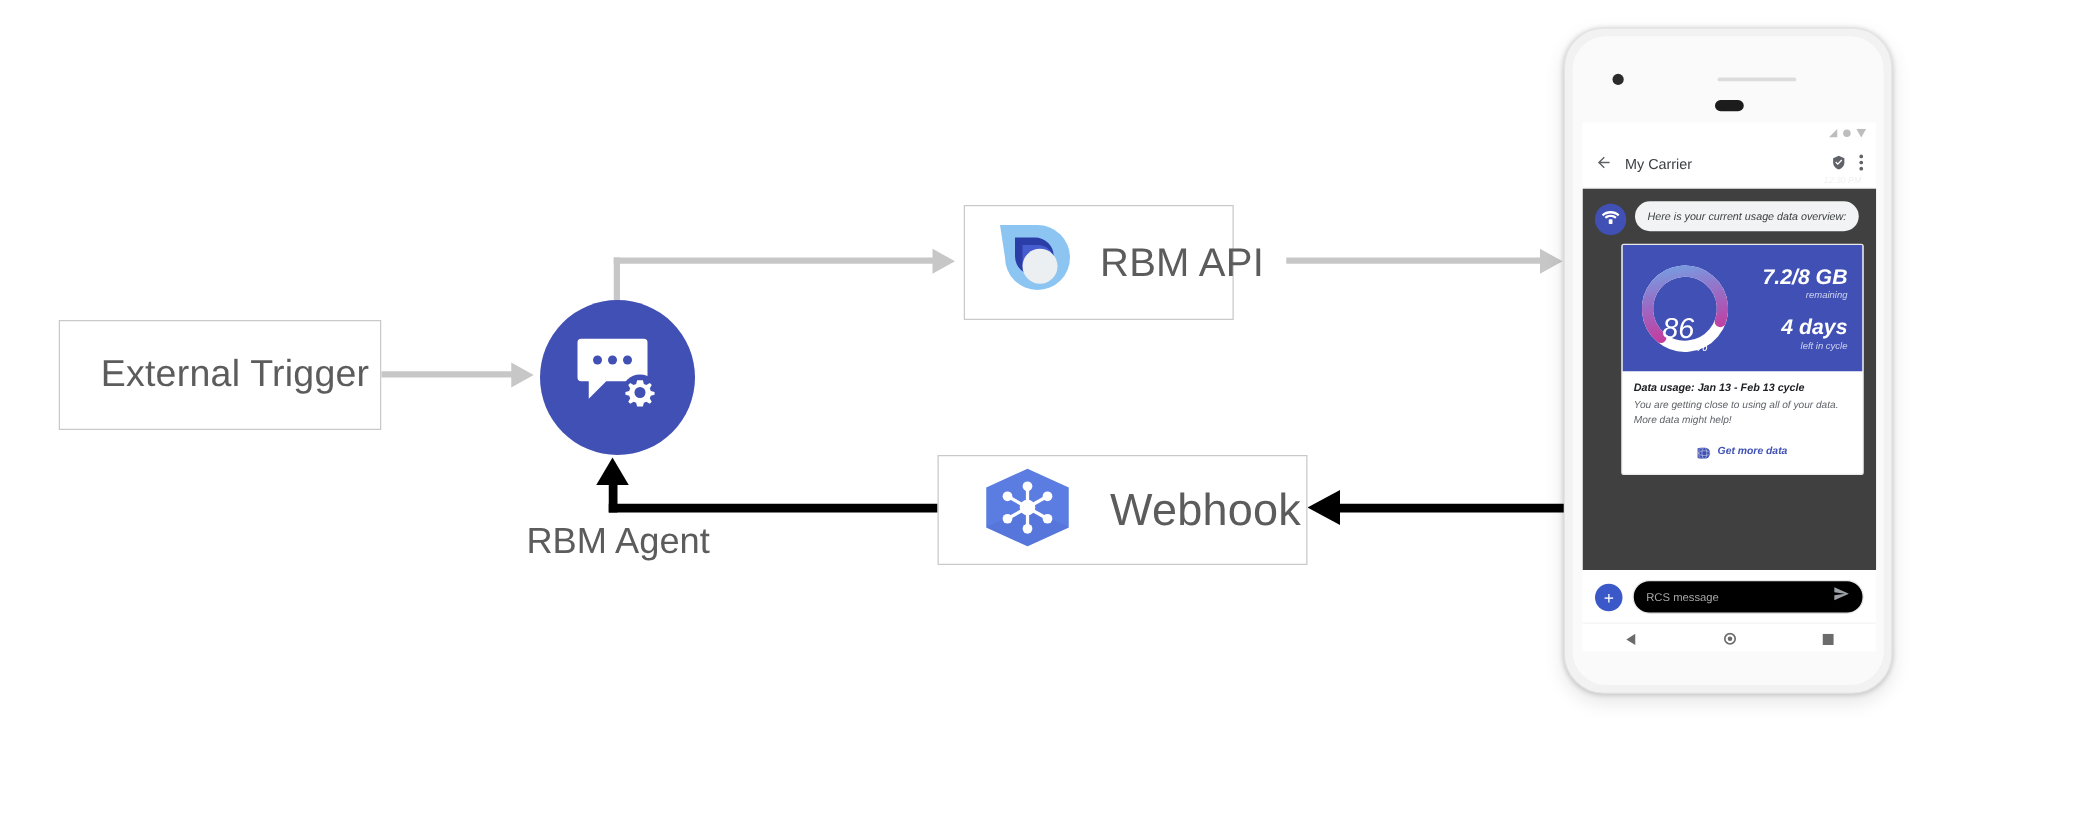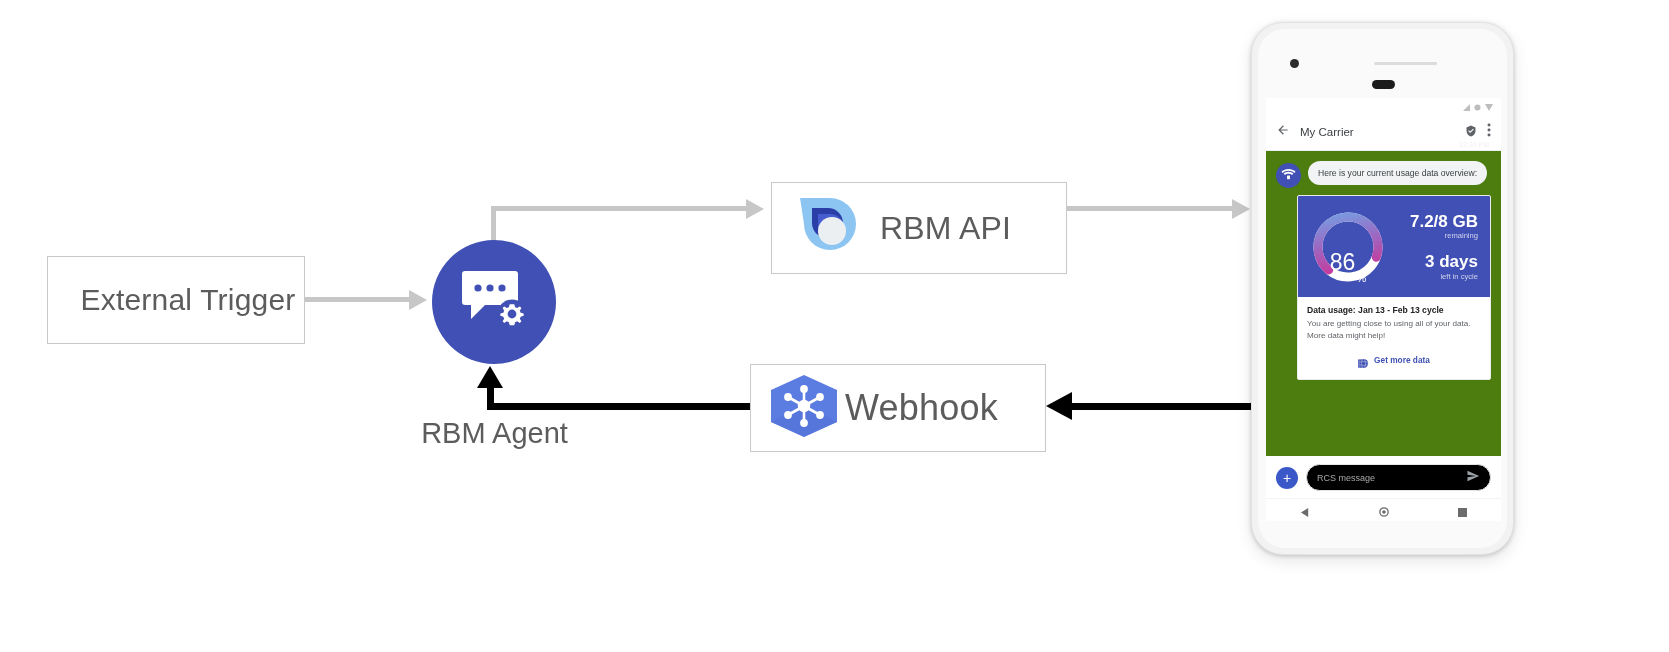--- a/index.html
+++ b/index.html
@@ -41,36 +41,36 @@
     top: 256px;
     width: 258px;
     height: 88px;
     justify-content: center;
   }
   #external-trigger .node-label { font-size: 30px; margin-left: 24px; }
 
   
   #rbm-api-box {
     left: 771px;
-    top: 182px;
-    width: 296px;
+    top: 164px;
+    width: 216px;
     height: 92px;
     padding-left: 20px;
     gap: 16px;
   }
   #rbm-api-box .node-label { font-size: 32px; }
 
   
   #webhook-box {
     left: 750px;
     top: 364px;
     width: 296px;
     height: 88px;
-    padding-left: 16px;
-    gap: 4px;
+    padding-left: 34px;
+    gap: 29px;
   }
   #webhook-box .node-label { font-size: 36px; }
 
   
   #rbm-agent-circle {
     position: absolute;
     left: 432px;
     top: 240px;
     width: 124px;
     height: 124px;
@@ -205,24 +205,25 @@
   #app-bar-title {
     font-size: 11.5px;
     color: #3c4043;
     flex: 1;
     white-space: nowrap;
   }
   .appbar-icon { display: block; }
 
   
   #convo {
-    background: #4d7c0f;
+    background: #404040;
     padding: 10px 0 0 0;
     height: 295px;
     position: relative;
+    font-style: italic;
   }
 
   #timestamp {
     position: absolute;
     right: 12px;
     top: -10px;
     font-size: 7px;
     color: #f0f0f0;
   }
 
@@ -562,21 +563,21 @@
                 <span id="gauge-pct-sym">%</span>
               </div>
             </div>
 
             <div id="card-hero-stats">
               <div class="stat-block">
                 <div class="stat-primary">7.2/8 GB</div>
                 <div class="stat-secondary">remaining</div>
               </div>
               <div class="stat-block">
-                <div class="stat-primary">3 days</div>
+                <div class="stat-primary">4 days</div>
                 <div class="stat-secondary">left in cycle</div>
               </div>
             </div>
           </div>
 
           <div id="card-body">
             <div id="card-title">Data usage: Jan 13 - Feb 13 cycle</div>
             <div id="card-desc">
               <span>You are getting close to using all of your data.</span><br>
               <span>More data might help!</span>

